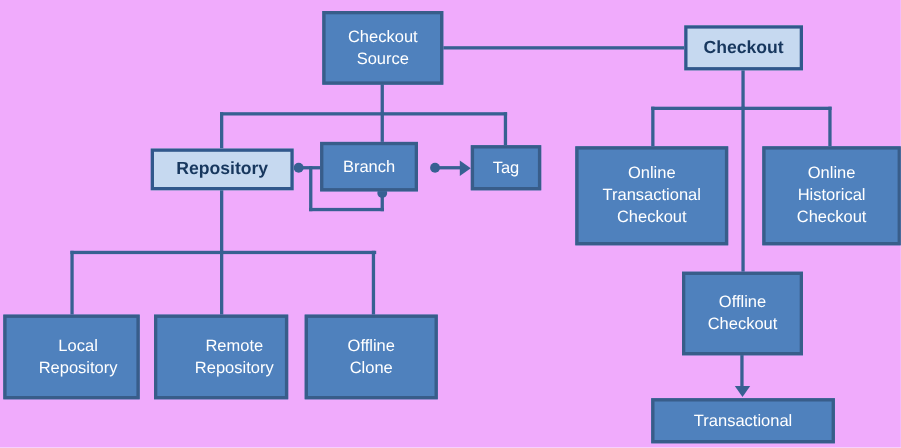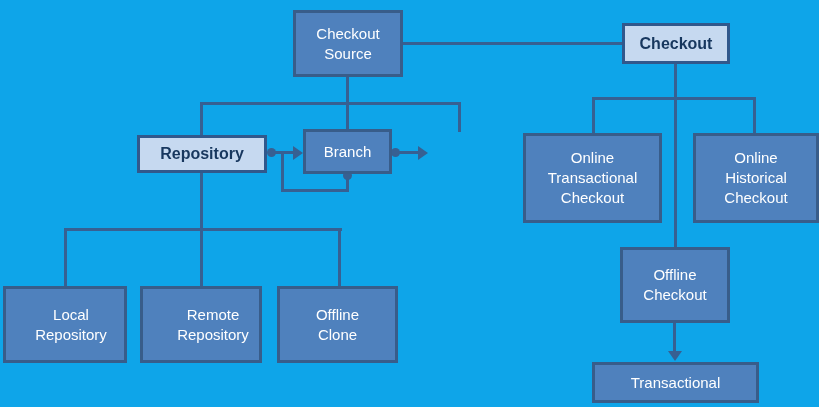--- a/index.html
+++ b/index.html
@@ -1,17 +1,17 @@
 <!DOCTYPE html>
 <html><head>
 <meta charset="utf-8">
 <style>
   html,body{margin:0;padding:0;background:#ffffff;}
   .canvas{
-    position:relative;width:819px;height:407px;background:#0ea5e9;overflow:hidden;
+    position:relative;width:819px;height:407px;background:#f0abfc;overflow:hidden;
     font-family:"Liberation Sans", sans-serif;
   }
   .node{
     position:absolute;display:flex;align-items:center;justify-content:center;
     text-align:center;box-sizing:border-box;white-space:pre-line;line-height:1.32;
   }
   .node.dark{
     background:#4f81bd;border:3px solid #385d8a;color:#ffffff;
     font-size:15px;font-weight:normal;
   }
@@ -70,21 +70,22 @@
   <div class="seg" style="left:753px;top:97px;width:3px;height:36px;"></div>
   <div class="seg" style="left:674px;top:97px;width:3px;height:150px;"></div>
 
   <div class="seg" style="left:673px;top:322px;width:3px;height:30px;"></div>
   <div class="arrow-down" style="left:668px;top:351px;"></div>
 
   <div class="node dark" style="left:293px;top:10px;width:110px;height:67px;">Checkout
 Source</div>
   <div class="node light" style="left:622px;top:23px;width:108px;height:41px;">Checkout</div>
   <div class="node light" style="left:137px;top:135px;width:130px;height:38px;">Repository</div>
-  <div class="node dark" style="left:303px;top:129px;width:89px;height:45px;">Branch</div>
+  <div class="node dark" style="left:291px;top:129px;width:89px;height:45px;">Branch</div>
+  <div class="node dark" style="left:428px;top:132px;width:64px;height:41px;">Tag</div>
   <div class="node dark" style="left:523px;top:133px;width:139px;height:90px;">Online
 Transactional
 Checkout</div>
   <div class="node dark" style="left:693px;top:133px;width:126px;height:90px;">Online
 Historical
 Checkout</div>
   <div class="node dark" style="left:620px;top:247px;width:110px;height:76px;">Offline
 Checkout</div>
   <div class="node dark" style="left:592px;top:362px;width:167px;height:41px;">Transactional</div>
   <div class="node dark" style="left:3px;top:286px;width:124px;height:77px;padding-left:12px;">Local

